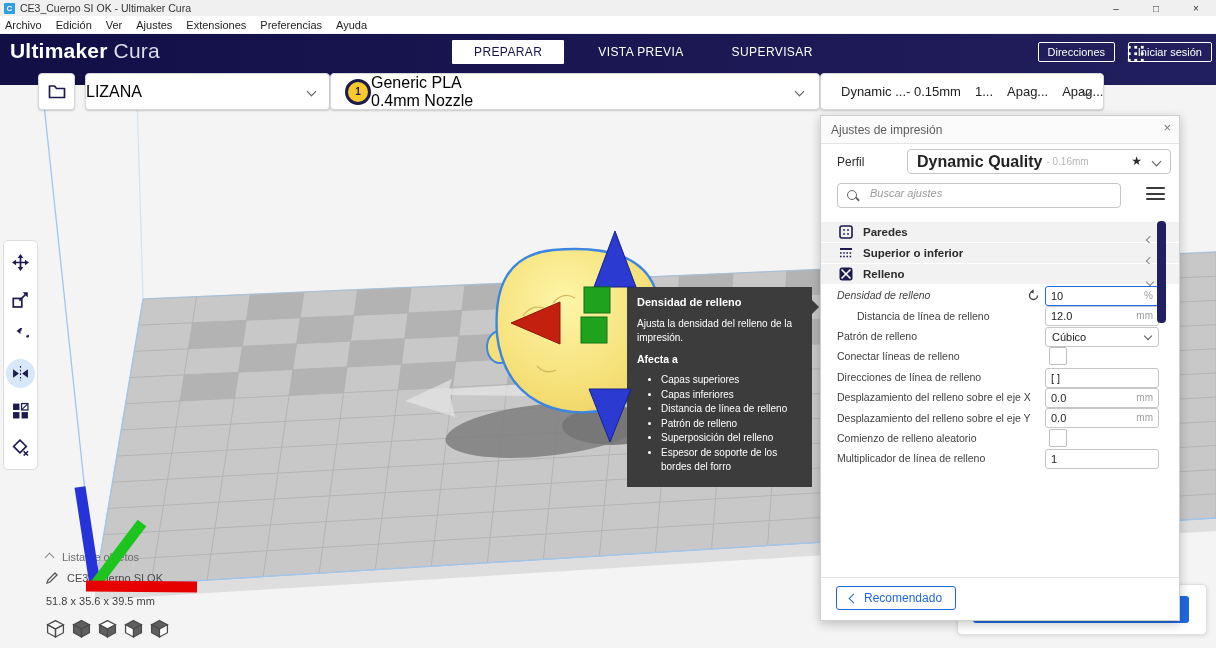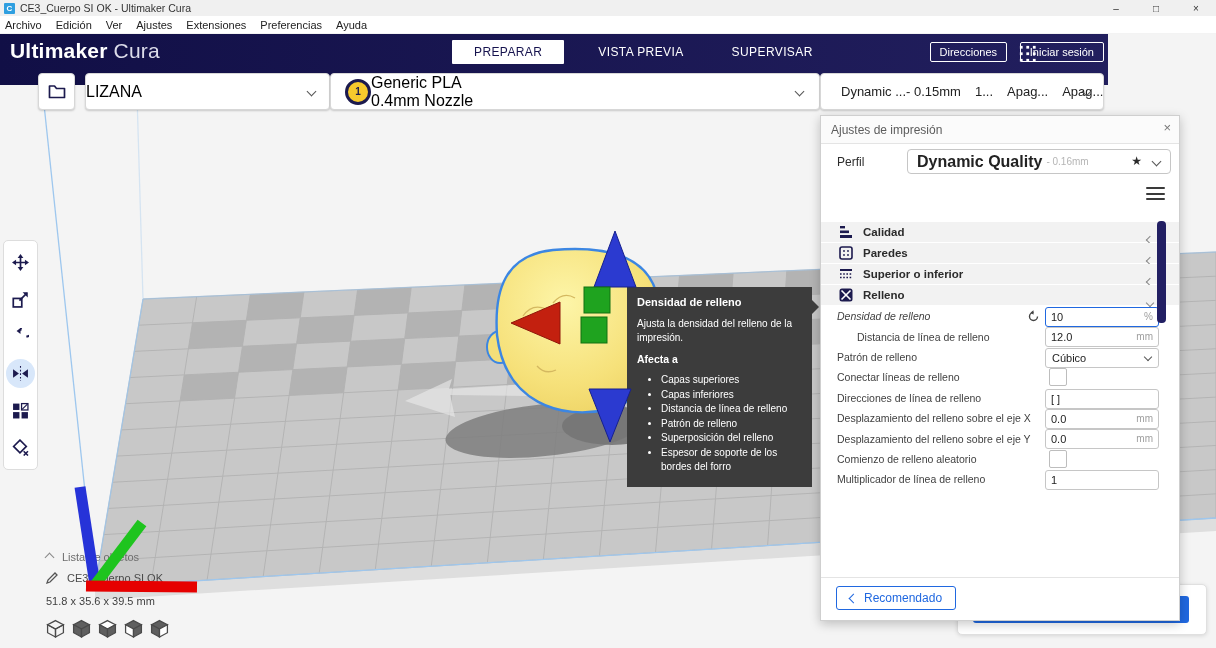--- a/index.html
+++ b/index.html
@@ -11,21 +11,21 @@
   #titlebar{left:0;top:0;width:1216px;height:16px;background:#f0f0f0;display:flex;align-items:center;z-index:40}
   #appicon{width:11px;height:11px;background:#2f9fe0;color:#fff;font-size:8px;font-weight:bold;
            display:flex;align-items:center;justify-content:center;margin:0 5px 0 4px;border-radius:1px}
   #wtitle{font-size:10.5px;color:#333}
   .wctl{width:40px;height:16px;display:flex;align-items:center;justify-content:center;font-size:10px;color:#333}
   #winctls{position:absolute;right:0;top:0;display:flex}
   #menubar{left:0;top:16px;width:1216px;height:17px;background:#fff;display:flex;align-items:center;z-index:40;border-bottom:1px solid #f3f3f3}
   .menu-item{font-size:11px;color:#222;padding:1px 7px}
   .menu-item:first-child{padding-left:5px}
   
-  #navbar{left:0;top:33px;width:1108px;height:52px;background:linear-gradient(90deg,#110f46,#221f5e);z-index:9}
+  #navbar{left:0;top:33px;width:1216px;height:52px;background:linear-gradient(90deg,#110f46,#221f5e);z-index:9}
   #brand{position:absolute;left:10px;top:6px;font-size:21px;color:#fff;letter-spacing:.2px}
   #brand b{font-weight:bold}
   #brand span.light{font-weight:300;color:#dcdcea}
   #tabs{position:absolute;left:452px;top:7px;display:flex;gap:20px;align-items:center;height:24px}
   .tab{font-size:12px;letter-spacing:.4px;color:#fff;padding:5px 14px;cursor:default}
   .tab.active{background:#fff;color:#16134e;border-radius:1px;padding:5px 22px;font-weight:500}
   .navbtn{position:absolute;top:9px;border:1px solid #fff;color:#fff;font-size:11px;padding:3px 9px;border-radius:2px}
   #gridicon{position:absolute;top:10px;right:72px;width:19px;height:19px;
      background:radial-gradient(circle,#fff 1.6px,transparent 1.8px);background-size:6.5px 6.5px;background-position:1px 1px}
   
@@ -371,37 +371,32 @@
     <span id="profile-label">Perfil</span>
     <div id="profile-select">
       <span class="pv">Dynamic Quality</span>
       <span class="pm">- 0.16mm</span>
       <span id="profile-star">★</span>
       <span class="chev" id="profile-chev"></span>
     </div>
   </div>
 
   <div id="search-row">
+    <div id="search-box">
+      <span class="mag"></span>
+      <input placeholder="Buscar ajustes" style="">
+    </div>
     <div id="hamburger">
         <div></div>
         <div></div>
         <div></div>
       </div>
   </div>
 
   <div id="cats">
-    <div class="cat">
-      <svg class="cicon" viewBox="0 0 14 14" fill="#1c1a4e">
-        <rect x="1" y="10" width="12" height="3"></rect>
-          <rect x="1" y="5.5" width="9" height="2.6"></rect>
-          <rect x="1" y="1" width="5" height="2.4"></rect>
-      </svg>
-      <span class="clabel">Calidad</span>
-      <span class="cchev"><span class="chev left"></span></span>
-    </div>
     <div class="cat">
       <svg class="cicon" viewBox="0 0 14 14">
         <rect x="1" y="1" width="12" height="12" rx="2" fill="none" stroke="#1c1a4e" stroke-width="1.6"></rect>
         <g fill="#1c1a4e">
             <circle cx="5" cy="5" r="0.9"></circle>
             <circle cx="9" cy="5" r="0.9"></circle>
             <circle cx="5" cy="9" r="0.9"></circle>
             <circle cx="9" cy="9" r="0.9"></circle>
           </g>
       </svg>

